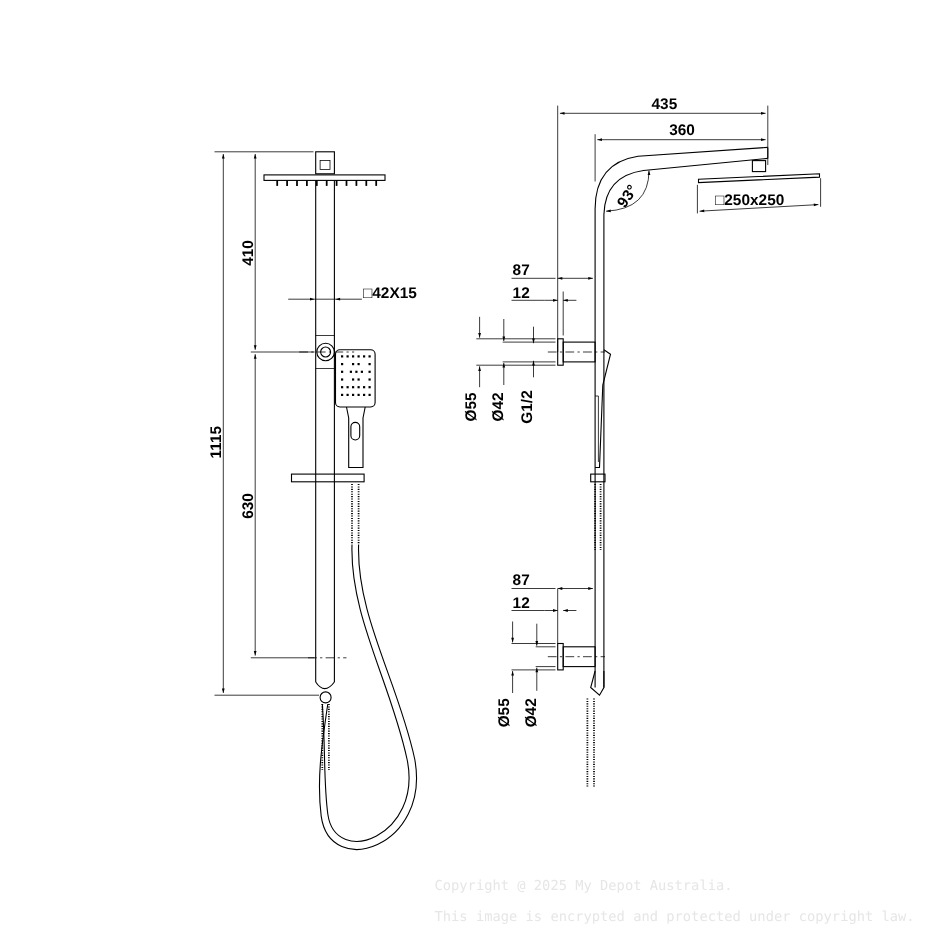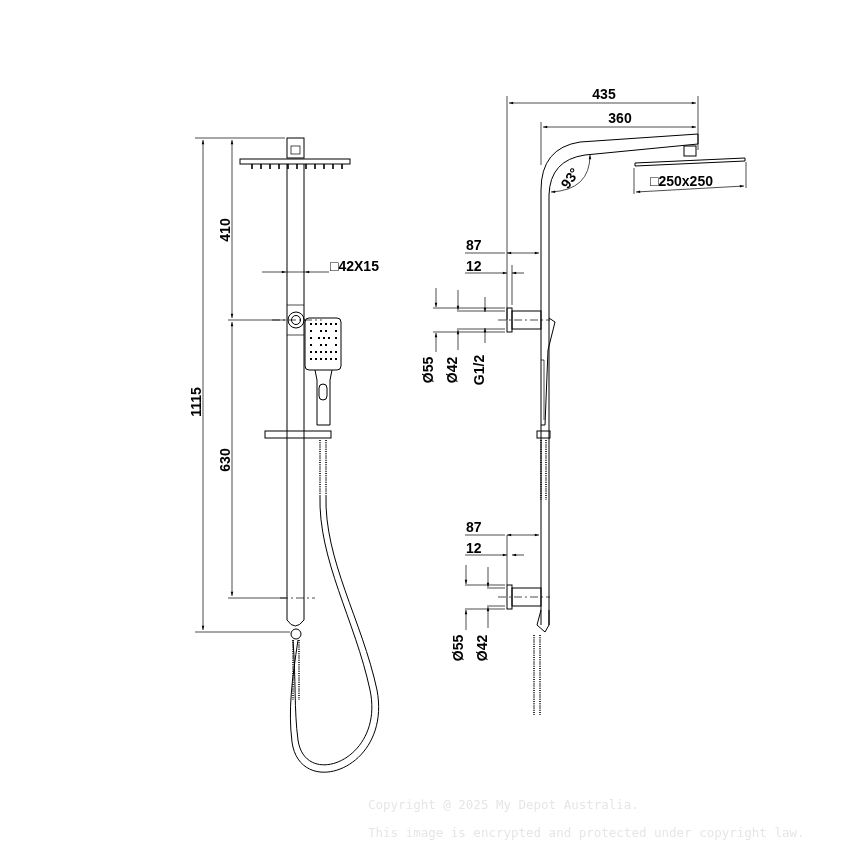--- a/index.html
+++ b/index.html
@@ -2,21 +2,21 @@
 <html><head>
 <meta charset="utf-8">
 <style>
   html, body { margin:0; padding:0; background:#ffffff; }
   body { width:850px; height:850px; position:relative; overflow:hidden; font-family:"Liberation Sans", sans-serif; }
   svg { position:absolute; left:0; top:0; }
   .dim { font-family:"Liberation Sans", sans-serif; font-weight:bold; font-size:14px; fill:#000; }
   .ln { stroke:#000; stroke-width:1; fill:none; }
   .thin { stroke:#000; stroke-width:0.7; fill:none; }
   .thick { stroke:#000; stroke-width:1.6; fill:none; }
-  .copy { position:absolute; left:368px; font-family:"DejaVu Sans Mono", monospace; font-size:12.5px; color:#e6e6e6; white-space:nowrap; }
+  .copy { position:absolute; left:395px; font-family:"DejaVu Sans Mono", monospace; font-size:12.5px; color:#e6e6e6; white-space:nowrap; }
 </style>
 </head>
 <body>
 
 <svg width="850" height="850" viewBox="0 0 850 850">
   <defs>
     <marker id="arr" viewBox="0 0 10 10" refX="10" refY="5" markerWidth="8" markerHeight="6" orient="auto-start-reverse">
       <path d="M0,2 L10,5 L0,8 z" fill="#000"></path>
     </marker>
   </defs>

